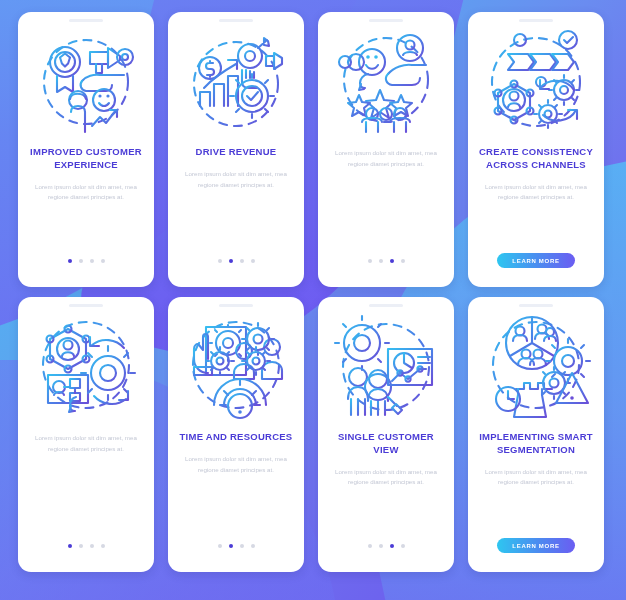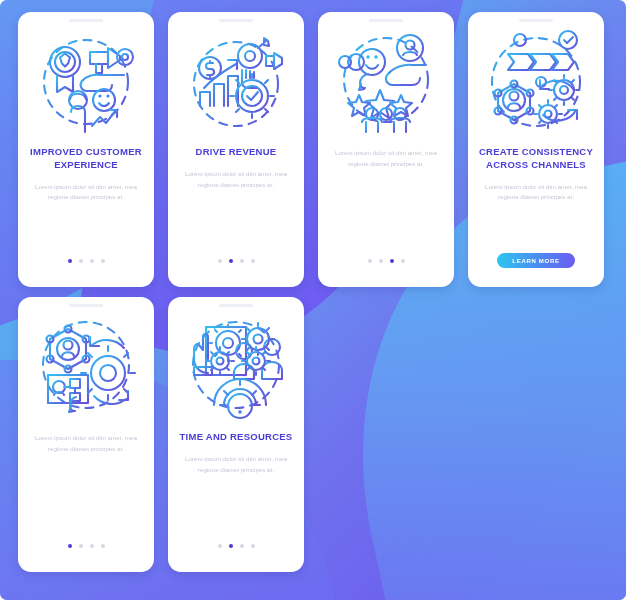--- a/index.html
+++ b/index.html
@@ -17,21 +17,20 @@
     height: 600px;
     overflow: hidden;
     background: linear-gradient(135deg,
                   #4ec8f5 0%,
                   #4fb8f2 14%,
                   #5aa7f0 30%,
                   #6a8cf0 48%,
                   #6f72ee 64%,
                   #6d63ee 80%,
                   #6a5cf0 100%);
-    border-radius: 7px;
   }
 
   
   .swoosh {
     position: absolute;
     pointer-events: none;
   }
   .swoosh-a {
     left: -120px; top: -230px;
     width: 430px; height: 660px;
@@ -501,16 +500,45 @@
       <div class="body-copy">Lorem ipsum dolor sit dim amet, mea regione diamet principes at.</div>
       <div class="spacer"></div>
       <div class="dots">
         <span class="dot"></span>
         <span class="dot active"></span>
         <span class="dot"></span>
         <span class="dot"></span>
       </div>
     </div>
 
-
+    <div class="phone">
+      <div class="notch"></div>
+      <div class="illus">
+        <svg viewBox="0 0 112 112">
+            <use href="#ico-7"></use>
+          </svg>
+      </div>
+      <div class="title">SINGLE CUSTOMER VIEW</div>
+      <div class="body-copy">Lorem ipsum dolor sit dim amet, mea regione diamet principes at.</div>
+      <div class="spacer"></div>
+      <div class="dots">
+        <span class="dot"></span>
+        <span class="dot"></span>
+        <span class="dot active"></span>
+        <span class="dot"></span>
+      </div>
+    </div>
+
+    <div class="phone">
+      <div class="notch"></div>
+      <div class="illus">
+        <svg viewBox="0 0 112 112">
+            <use href="#ico-8"></use>
+          </svg>
+      </div>
+      <div class="title">IMPLEMENTING SMART SEGMENTATION</div>
+      <div class="body-copy">Lorem ipsum dolor sit dim amet, mea regione diamet principes at.</div>
+      <div class="spacer"></div>
+      <button class="cta">LEARN MORE</button>
+    </div>
 
   </div>
 </div>
 
 </body></html>

